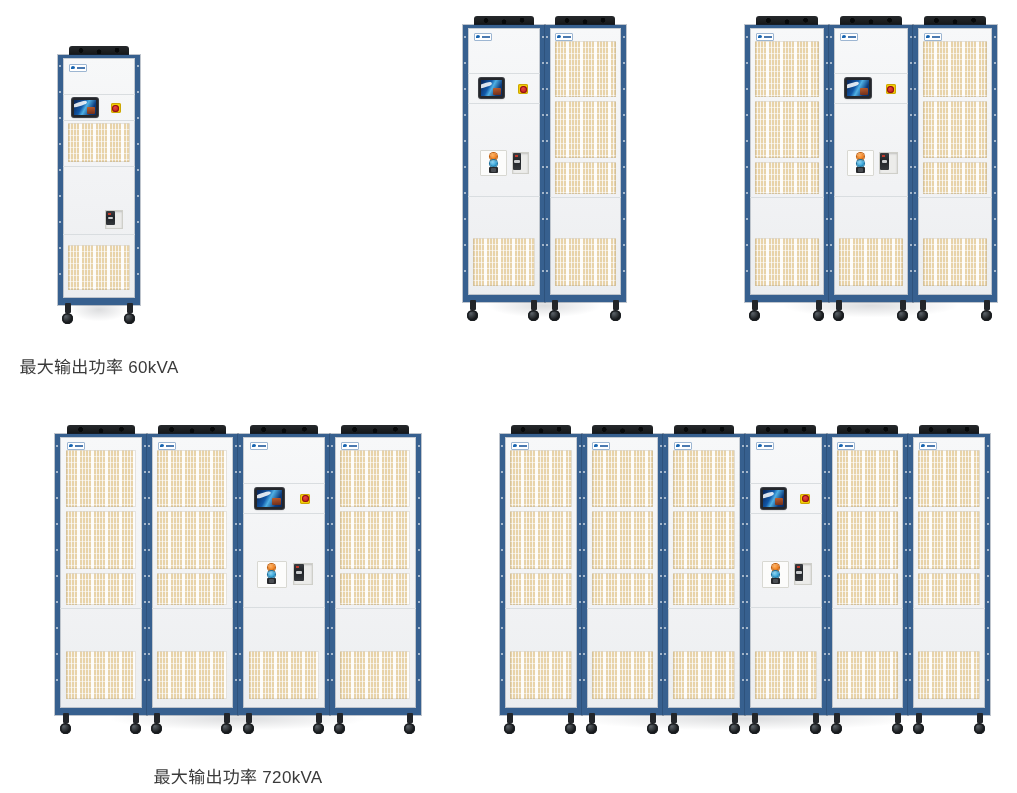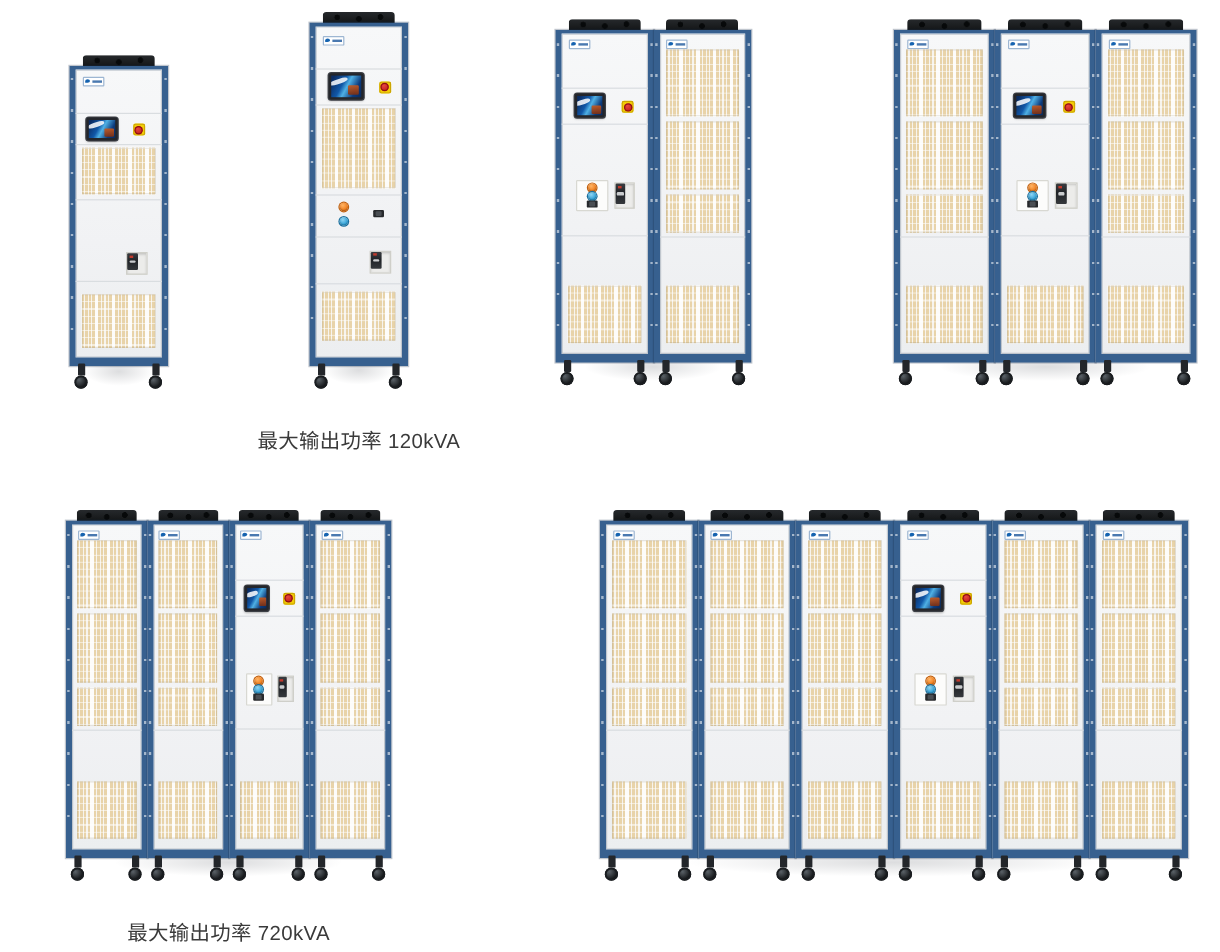--- a/index.html
+++ b/index.html
@@ -7,21 +7,21 @@
   body { width:1017px; height:793px; overflow:hidden;
          font-family:"Liberation Sans","DejaVu Sans",sans-serif; }
 
   .lineup { position:relative; width:1017px; height:793px; background:#fff; }
 
   .group { position:absolute; margin:0; padding:0; }
   .g60   { left:58px;  top:55px;  width:82px;  height:250px; }
   .g120  { left:258px; top:19px;  width:82px;  height:286px; }
   .g240  { left:463px; top:25px;  width:163px; height:277px; }
   .g480  { left:745px; top:25px;  width:252px; height:277px; }
-  .g720  { left:55px;  top:434px; width:271px; height:281px; }
+  .g720  { left:55px;  top:434px; width:366px; height:281px; }
   .g1200 { left:500px; top:434px; width:490px; height:281px; }
 
   .cabs { position:relative; display:flex; width:100%; height:100%; }
   .cabs::after { 
     content:""; position:absolute; left:1%; right:1%; top:99%; height:30px;
     background:radial-gradient(ellipse 50% 55% at 50% 22%, rgba(40,45,55,.16), transparent 72%);
     z-index:0;
   }
 
   .cabinet { flex:1 1 0; position:relative; z-index:1; }
@@ -151,54 +151,23 @@
             </i>
             <i class="part hline" style="top: 73.4%;"></i>
             <i class="part vent" style="top: 78%; height: 18.6%;"></i>
           </div>
           <i class="casters">
             <b class="caster l"></b>
             <b class="caster r"></b>
           </i>
         </div>
       </div>
+    <figcaption class="caption">最大输出功率 60kVA</figcaption>
   </figure>
 
-  <figure class="group g120">
-    <div class="cabs">
-        <div class="cabinet">
-          <i class="fan"></i>
-          <div class="cab-body">
-            <i class="part logo" style="top: 2.8%; left: 8%;"></i>
-            <i class="part hline" style="top: 12.6%;"></i>
-            <i class="part screen" style="top: 14.3%; left: 15%; width: 40%; height: 7.7%;">
-              <b class="disp"></b>
-            </i>
-            <i class="part estop" style="top: 16.6%; left: 73%;"></i>
-            <i class="part hline" style="top: 23.6%;"></i>
-            <i class="part vent" style="top: 24.6%; height: 24.4%;"></i>
-            <i class="part hline" style="top: 50.6%;"></i>
-            <i class="part btn orange" style="top: 53.4%; left: 28%;"></i>
-            <i class="part btn blue" style="top: 57.6%; left: 28%;"></i>
-            <i class="part connector" style="top: 55.4%; left: 67%;"></i>
-            <i class="part hline" style="top: 63.4%;"></i>
-            <i class="part breaker" style="top: 67.6%; left: 63%; width: 25%; height: 7.2%;">
-              <b class="sw"></b>
-            </i>
-            <i class="part hline" style="top: 77.4%;"></i>
-            <i class="part vent" style="top: 80%; height: 15%;"></i>
-          </div>
-          <i class="casters">
-            <b class="caster l"></b>
-            <b class="caster r"></b>
-          </i>
-        </div>
-      </div>
-    <figcaption class="caption">最大输出功率 120kVA</figcaption>
-  </figure>
 
   <figure class="group g240">
     <div class="cabs">
         <div class="cabinet">
           <i class="fan"></i>
           <div class="cab-body">
             <i class="part logo" style="top: 1.8%; left: 8%;"></i>
             <i class="part hline" style="top: 17%;"></i>
             <i class="part screen" style="top: 18.8%; left: 15%; width: 35%; height: 7.6%;">
               <b class="disp"></b>

